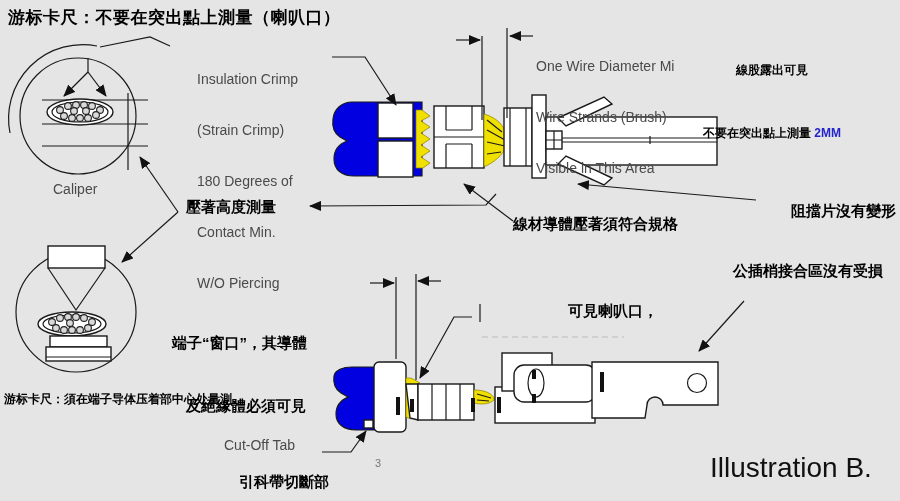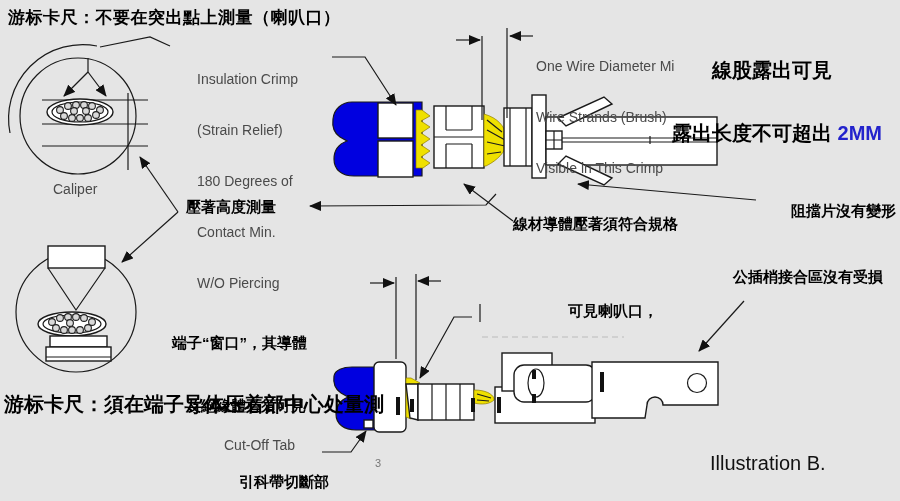--- a/index.html
+++ b/index.html
@@ -1,24 +1,24 @@
 <!DOCTYPE html>
 <html><head>
 <meta charset="utf-8">
 <style>
   html,body{margin:0;padding:0;background:#fff;}
   #canvas{position:relative;width:900px;height:501px;background:#e5e5e5;overflow:hidden;
           font-family:"Liberation Sans", sans-serif;text-decoration:underline;}
   .lbl{position:absolute;white-space:pre;color:#000;}
   .title{font-size:17px;font-weight:bold;letter-spacing:.5px;}
   .cnb{font-size:15px;font-weight:bold;}
-  .cnb2{font-size:20px;font-weight:bold;}
+  .cnb2{font-size:12px;font-weight:bold;}
   .eng{font-size:14px;color:#4a4a4a;line-height:17px;}
   .blue-text{color:#2323cc;}
-  .illus{font-size:20px;color:#111;text-align:right;}
+  .illus{font-size:28px;color:#111;text-align:right;}
   .tiny{font-size:11px;color:#777;}
   svg{position:absolute;left:0;top:0;}
   .ln{stroke:#1a1a1a;stroke-width:1.2;fill:none;}
   .wh{stroke:#1a1a1a;stroke-width:1.4;fill:#ffffff;}
   .bl{stroke:#1a1a1a;stroke-width:1.2;fill:#0000e0;}
   .yw{stroke:#8f7d00;stroke-width:.7;fill:#efe000;}
   .tick{fill:#111;stroke:none;}
   .dash{stroke:#c9c9c9;stroke-width:1.4;stroke-dasharray:6 4;fill:none;}
   .strand{stroke:#222;stroke-width:1.1;fill:#d9d9d9;}
 </style>
@@ -180,53 +180,53 @@
       <line class="dash" x1="482" y1="337" x2="624" y2="337"></line>
       <polyline class="ln" points="322,452 351,452 366,431" marker-end="url(#ah)"></polyline>
       <line class="ln" x1="744" y1="301" x2="699" y2="351" marker-end="url(#ah)"></line>
     </g>
   </svg>
 
   <div class="lbl title" style="left:8px;top:6px;">游标卡尺：不要在突出點上測量（喇叭口）</div>
 
   <div class="lbl eng" style="left:197px;top:37px;">
     <div>Insulation Crimp</div>
-    <div>(Strain Relief)</div>
+    <div>(Strain Crimp)</div>
     <div>180 Degrees of</div>
     <div>Contact Min.</div>
     <div>W/O Piercing</div>
   </div>
 
   <div class="lbl eng" style="left:536px;top:24px;">
     <div>One Wire Diameter Mi</div>
     <div>Wire Strands (Brush)</div>
-    <div>Visible in This Crimp</div>
+    <div>Visible in This Area</div>
   </div>
 
   <div class="lbl cnb2" style="left:672px;top:18px;width:200px;text-align:center;line-height:21px;">
     <div>線股露出可見</div>
-    <div><span>露出长度不可超出 </span><span class="blue-text">2MM</span></div>
+    <div><span>不要在突出點上測量 </span><span class="blue-text">2MM</span></div>
   </div>
 
   <div class="lbl eng" style="left:53px;top:181px;text-align:right;">Caliper</div>
 
   <div class="lbl cnb" style="left:186px;top:198px;">壓著高度測量</div>
 
   <div class="lbl cnb" style="left:513px;top:215px;">線材導體壓著須符合規格</div>
 
   <div class="lbl cnb" style="left:757px;top:202px;padding-left:34px;">阻擋片沒有變形</div>
 
   <div class="lbl cnb" style="left:172px;top:290px;line-height:21px;">
     <div>端子“窗口”，其導體</div>
     <div style="padding-left:14px;">及絕緣體必須可見</div>
   </div>
 
   <div class="lbl cnb" style="left:520px;top:302px;margin-left:48px;">可見喇叭口，</div>
 
-  <div class="lbl cnb" style="left:733px;top:268px;">公插梢接合區沒有受損</div>
+  <div class="lbl cnb" style="left:733px;top:262px;">公插梢接合區沒有受損</div>
 
   <div class="lbl cnb2" style="left:4px;top:391px;">游标卡尺：須在端子导体压着部中心处量測</div>
 
   <div class="lbl eng" style="left:224px;top:437px;">Cut-Off Tab</div>
 
   <div class="lbl cnb" style="left:227px;top:473px;margin-left:12px;">引科帶切斷部</div>
 
   <div class="lbl tiny" style="left:375px;top:457px;">3</div>
 
   <div class="lbl illus" style="left:710px;top:452px;">Illustration B.</div>

